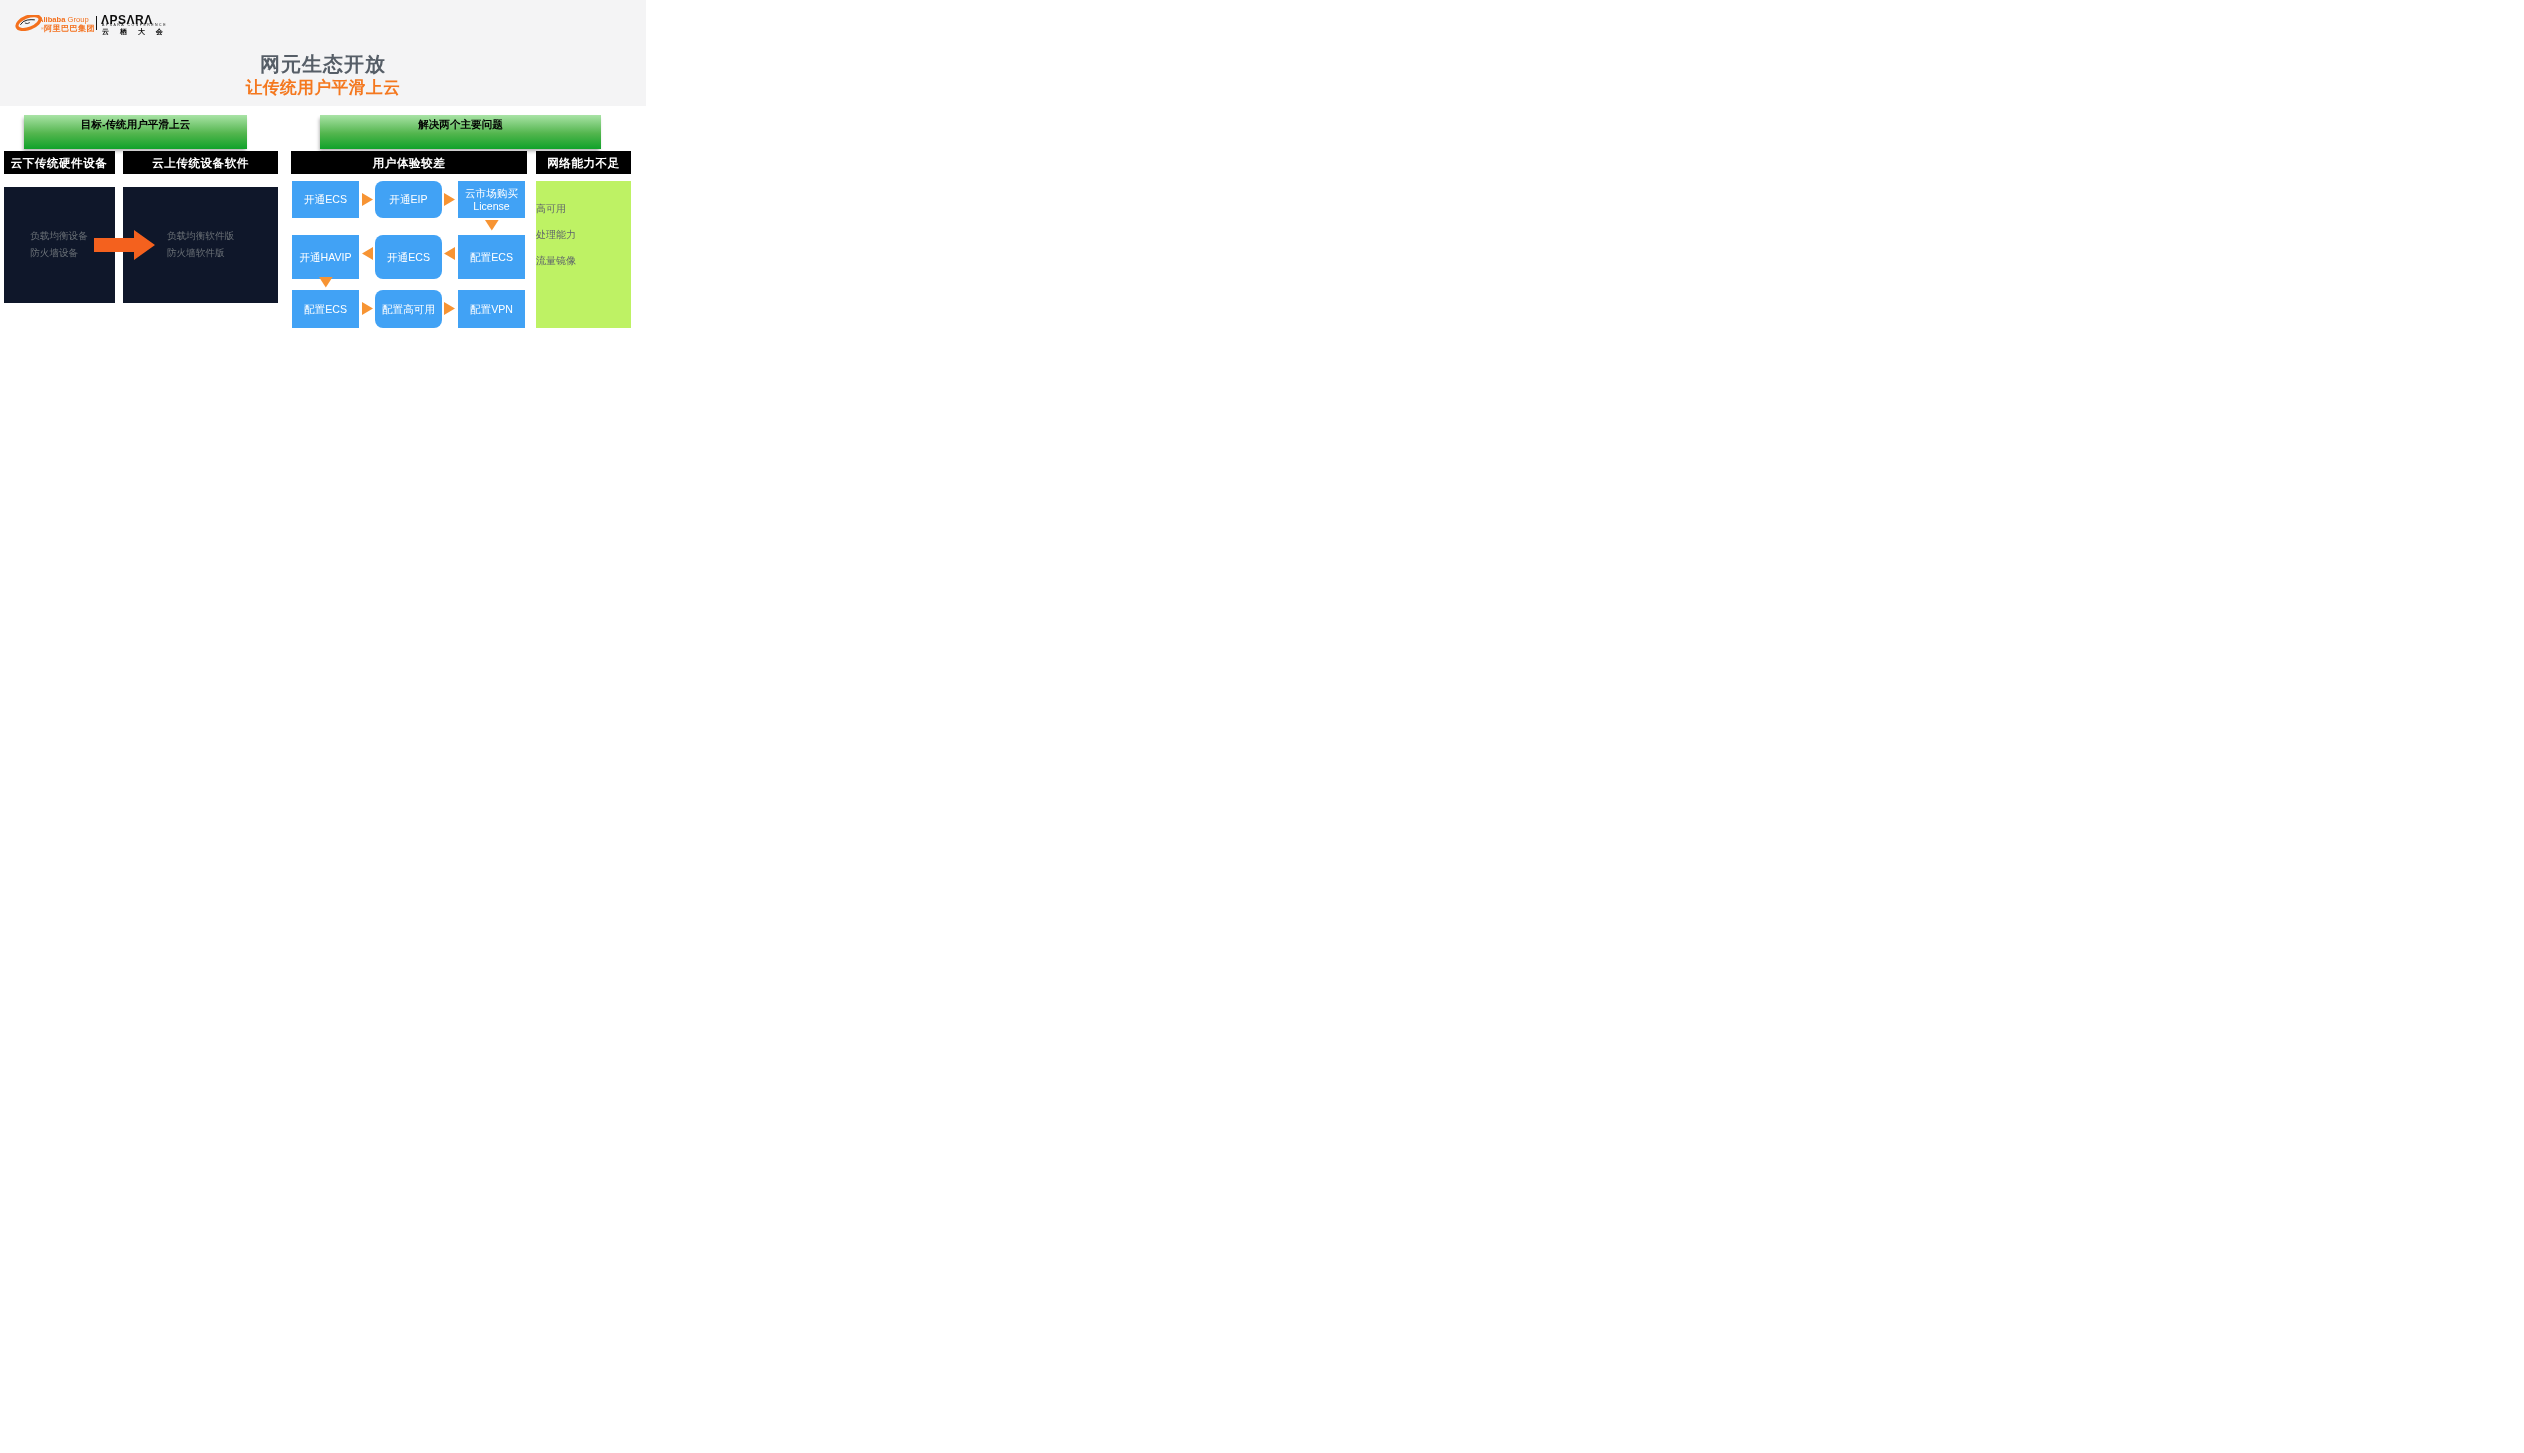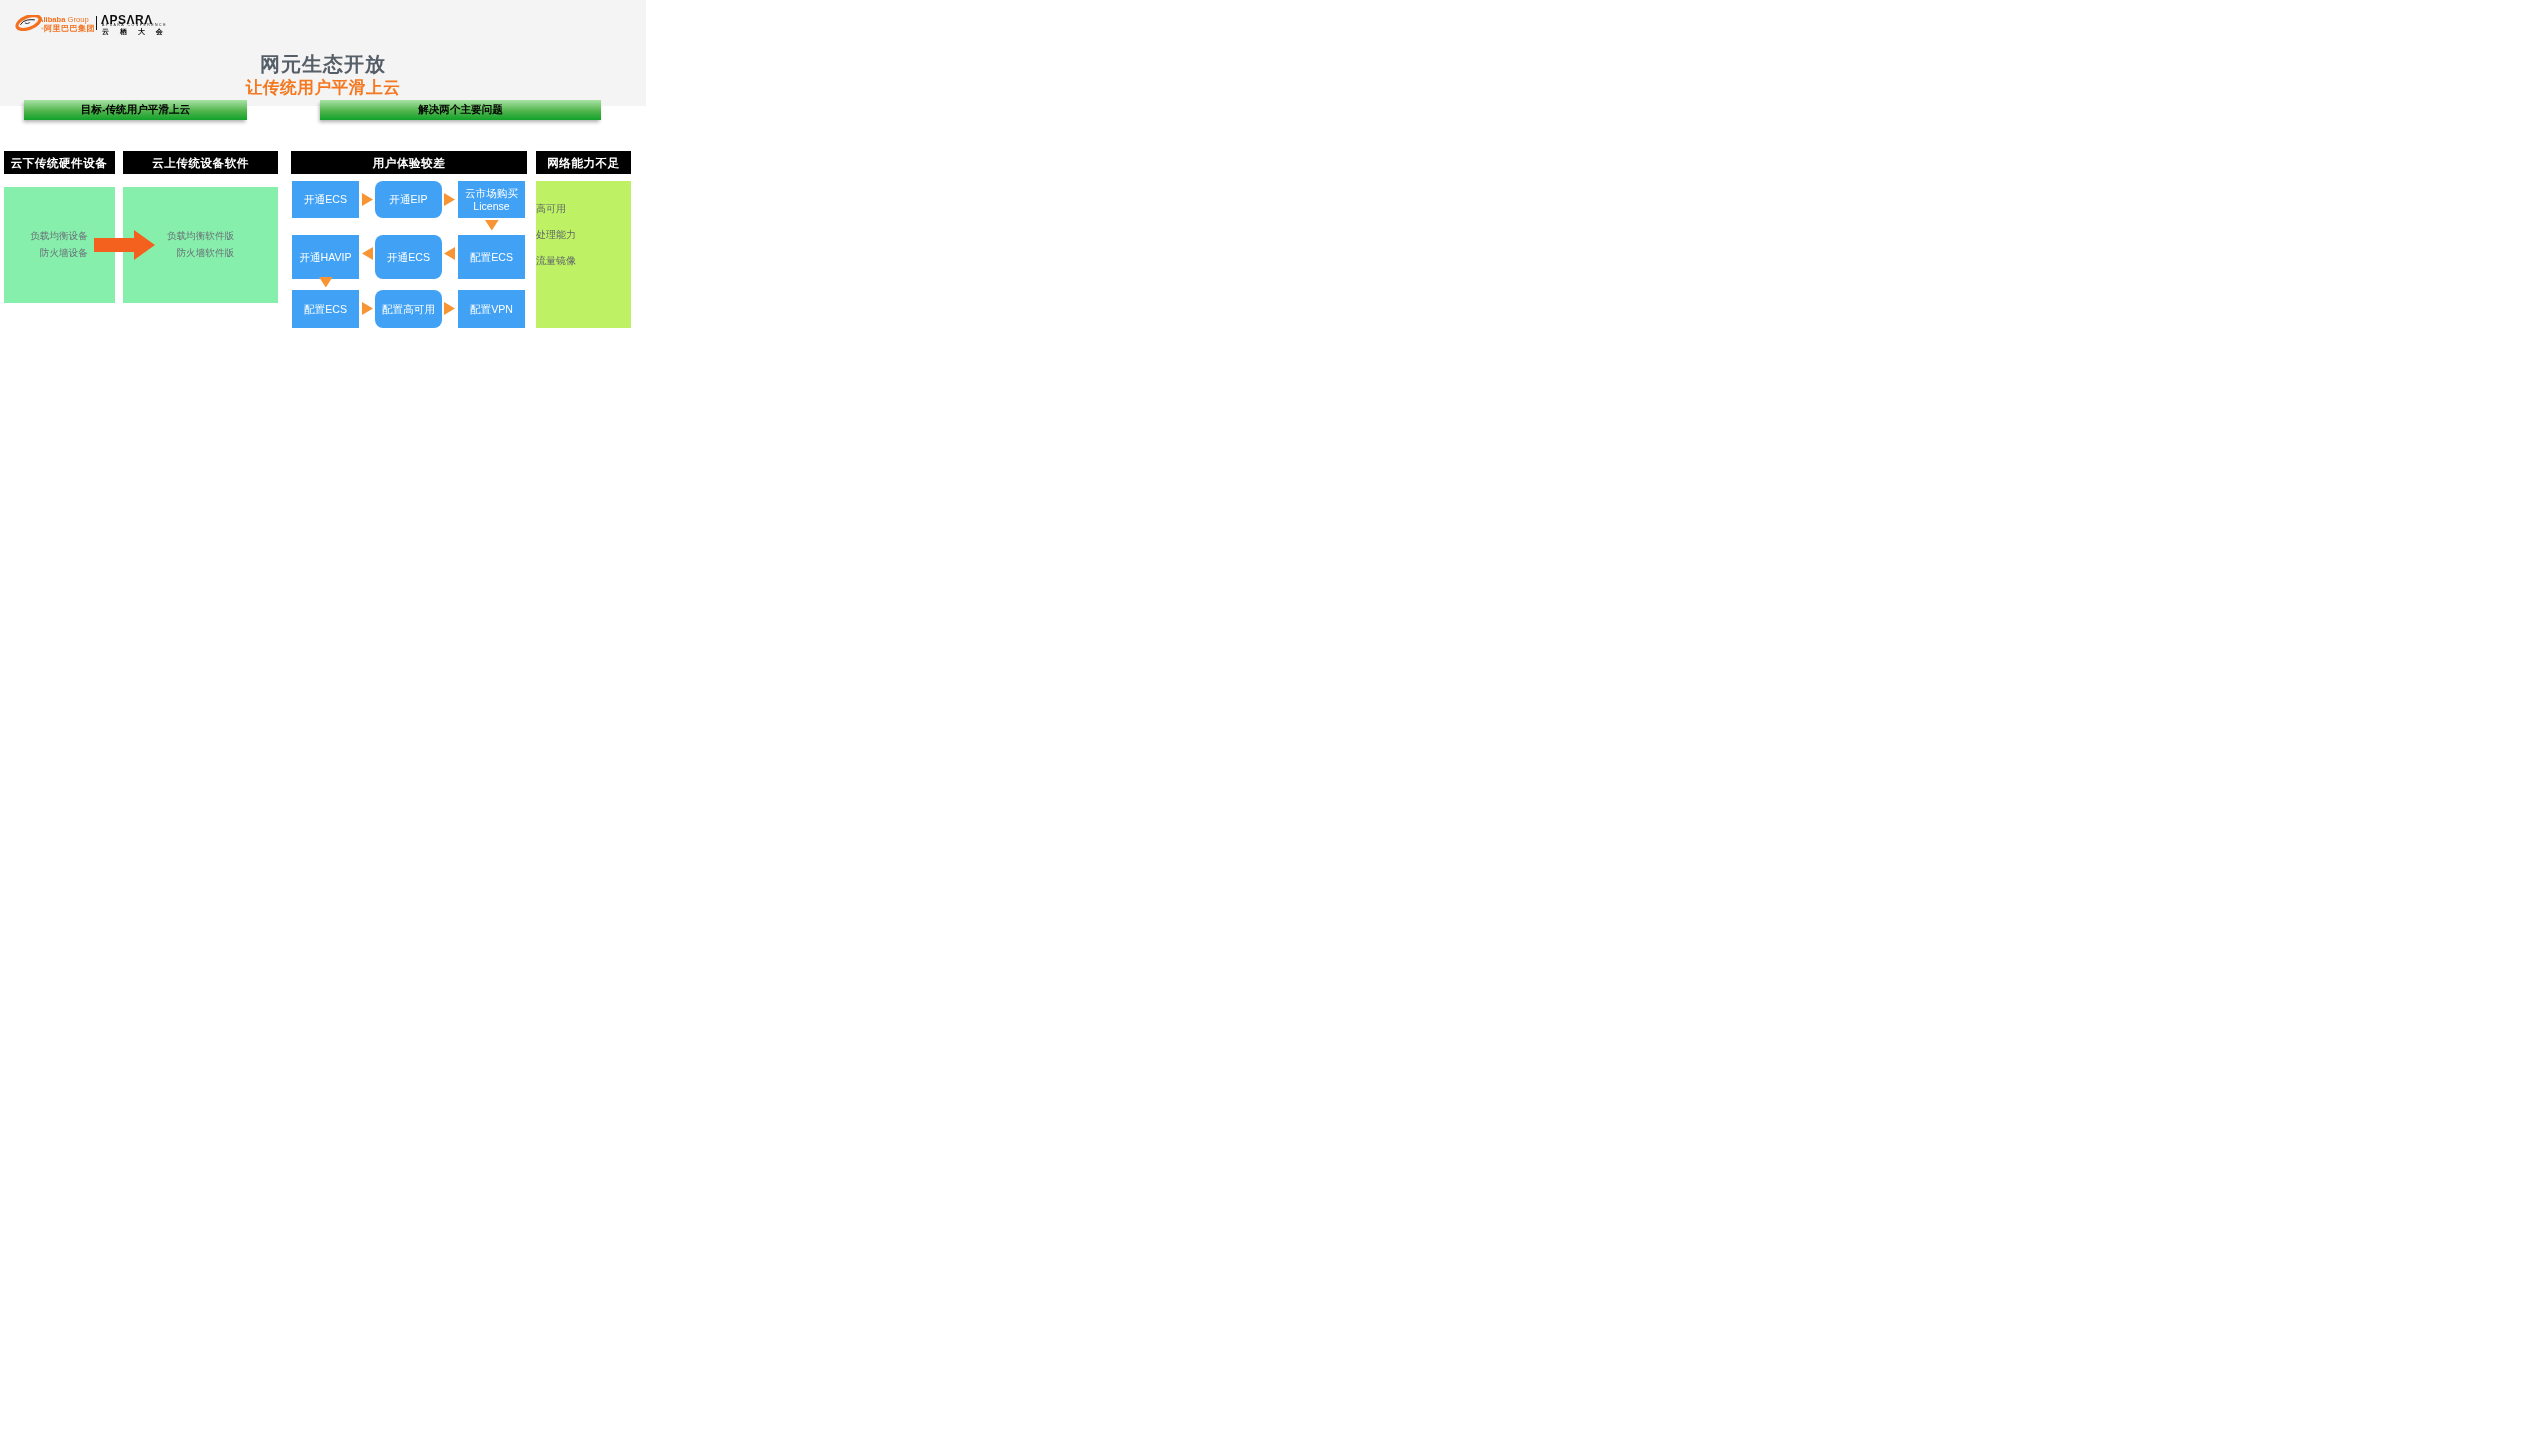--- a/index.html
+++ b/index.html
@@ -20,38 +20,38 @@
   .apsara-conf{position:absolute;left:102px;top:23px;font-size:3.5px;letter-spacing:1.5px;color:#111;white-space:nowrap;}
   .apsara-cn{position:absolute;left:102px;top:27px;font-size:7px;font-weight:700;letter-spacing:4.5px;color:#0d0d0d;white-space:nowrap;}
 
   
   .title{position:absolute;left:0;top:51px;width:646px;text-align:center;
          font-size:20px;font-weight:700;color:#565e67;letter-spacing:1px;}
   .subtitle{position:absolute;left:0;top:76px;width:646px;text-align:center;
          font-size:16.7px;font-weight:700;color:#f4781f;letter-spacing:0.5px;}
 
   
-  .banner{position:absolute;top:100px;height:20px;line-height:19px;text-align:center;
+  .banner{position:absolute;top:115px;height:34px;line-height:19px;text-align:center;
           font-size:10.6px;font-weight:700;color:#000;
           background:linear-gradient(180deg,#a9e3a6 0%,#52b54d 55%,#10a22a 100%);
           box-shadow:-1.5px 2.5px 3.5px rgba(0,0,0,0.30);}
   .banner-left{left:24px;width:223px;}
   .banner-right{left:320px;width:281px;}
 
   
   .ohdr{position:absolute;top:151px;height:23px;line-height:23px;background:#000000;
         color:#fff;font-size:11.6px;font-weight:700;text-align:center;letter-spacing:0.5px;}
   .ohdr1{left:3.5px;width:111px;}
   .ohdr2{left:123px;width:155px;}
   .ohdr3{left:291px;width:236px;}
   .ohdr4{left:536px;width:95px;}
 
   
-  .gpanel{position:absolute;background:#86efac;display:flex;align-items:center;justify-content:center;
-          text-align:right;color:#6a7076;font-size:9.6px;line-height:16.7px;white-space:pre-line;}
+  .gpanel{position:absolute;background:#0f172a;display:flex;align-items:center;justify-content:center;
+          text-align:left;color:#6a7076;font-size:9.6px;line-height:16.7px;white-space:pre-line;}
   .gpanel1{left:3.5px;top:187px;width:111px;height:116px;}
   .gpanel2{left:123px;top:187px;width:155px;height:116px;}
   .gpanel3{left:536px;top:181px;width:95px;height:147px;background:#bef264;
            display:block;padding-top:15px;box-sizing:border-box;
            color:#60666b;font-size:10px;line-height:26px;text-align:left;white-space:pre-line;}
 
   
   .big-arrow{position:absolute;left:94px;top:230px;width:61px;height:30px;background:#f4611e;
              clip-path:polygon(0 8px,40px 8px,40px 0,61px 15px,40px 30px,40px 22px,0 22px);}
 

